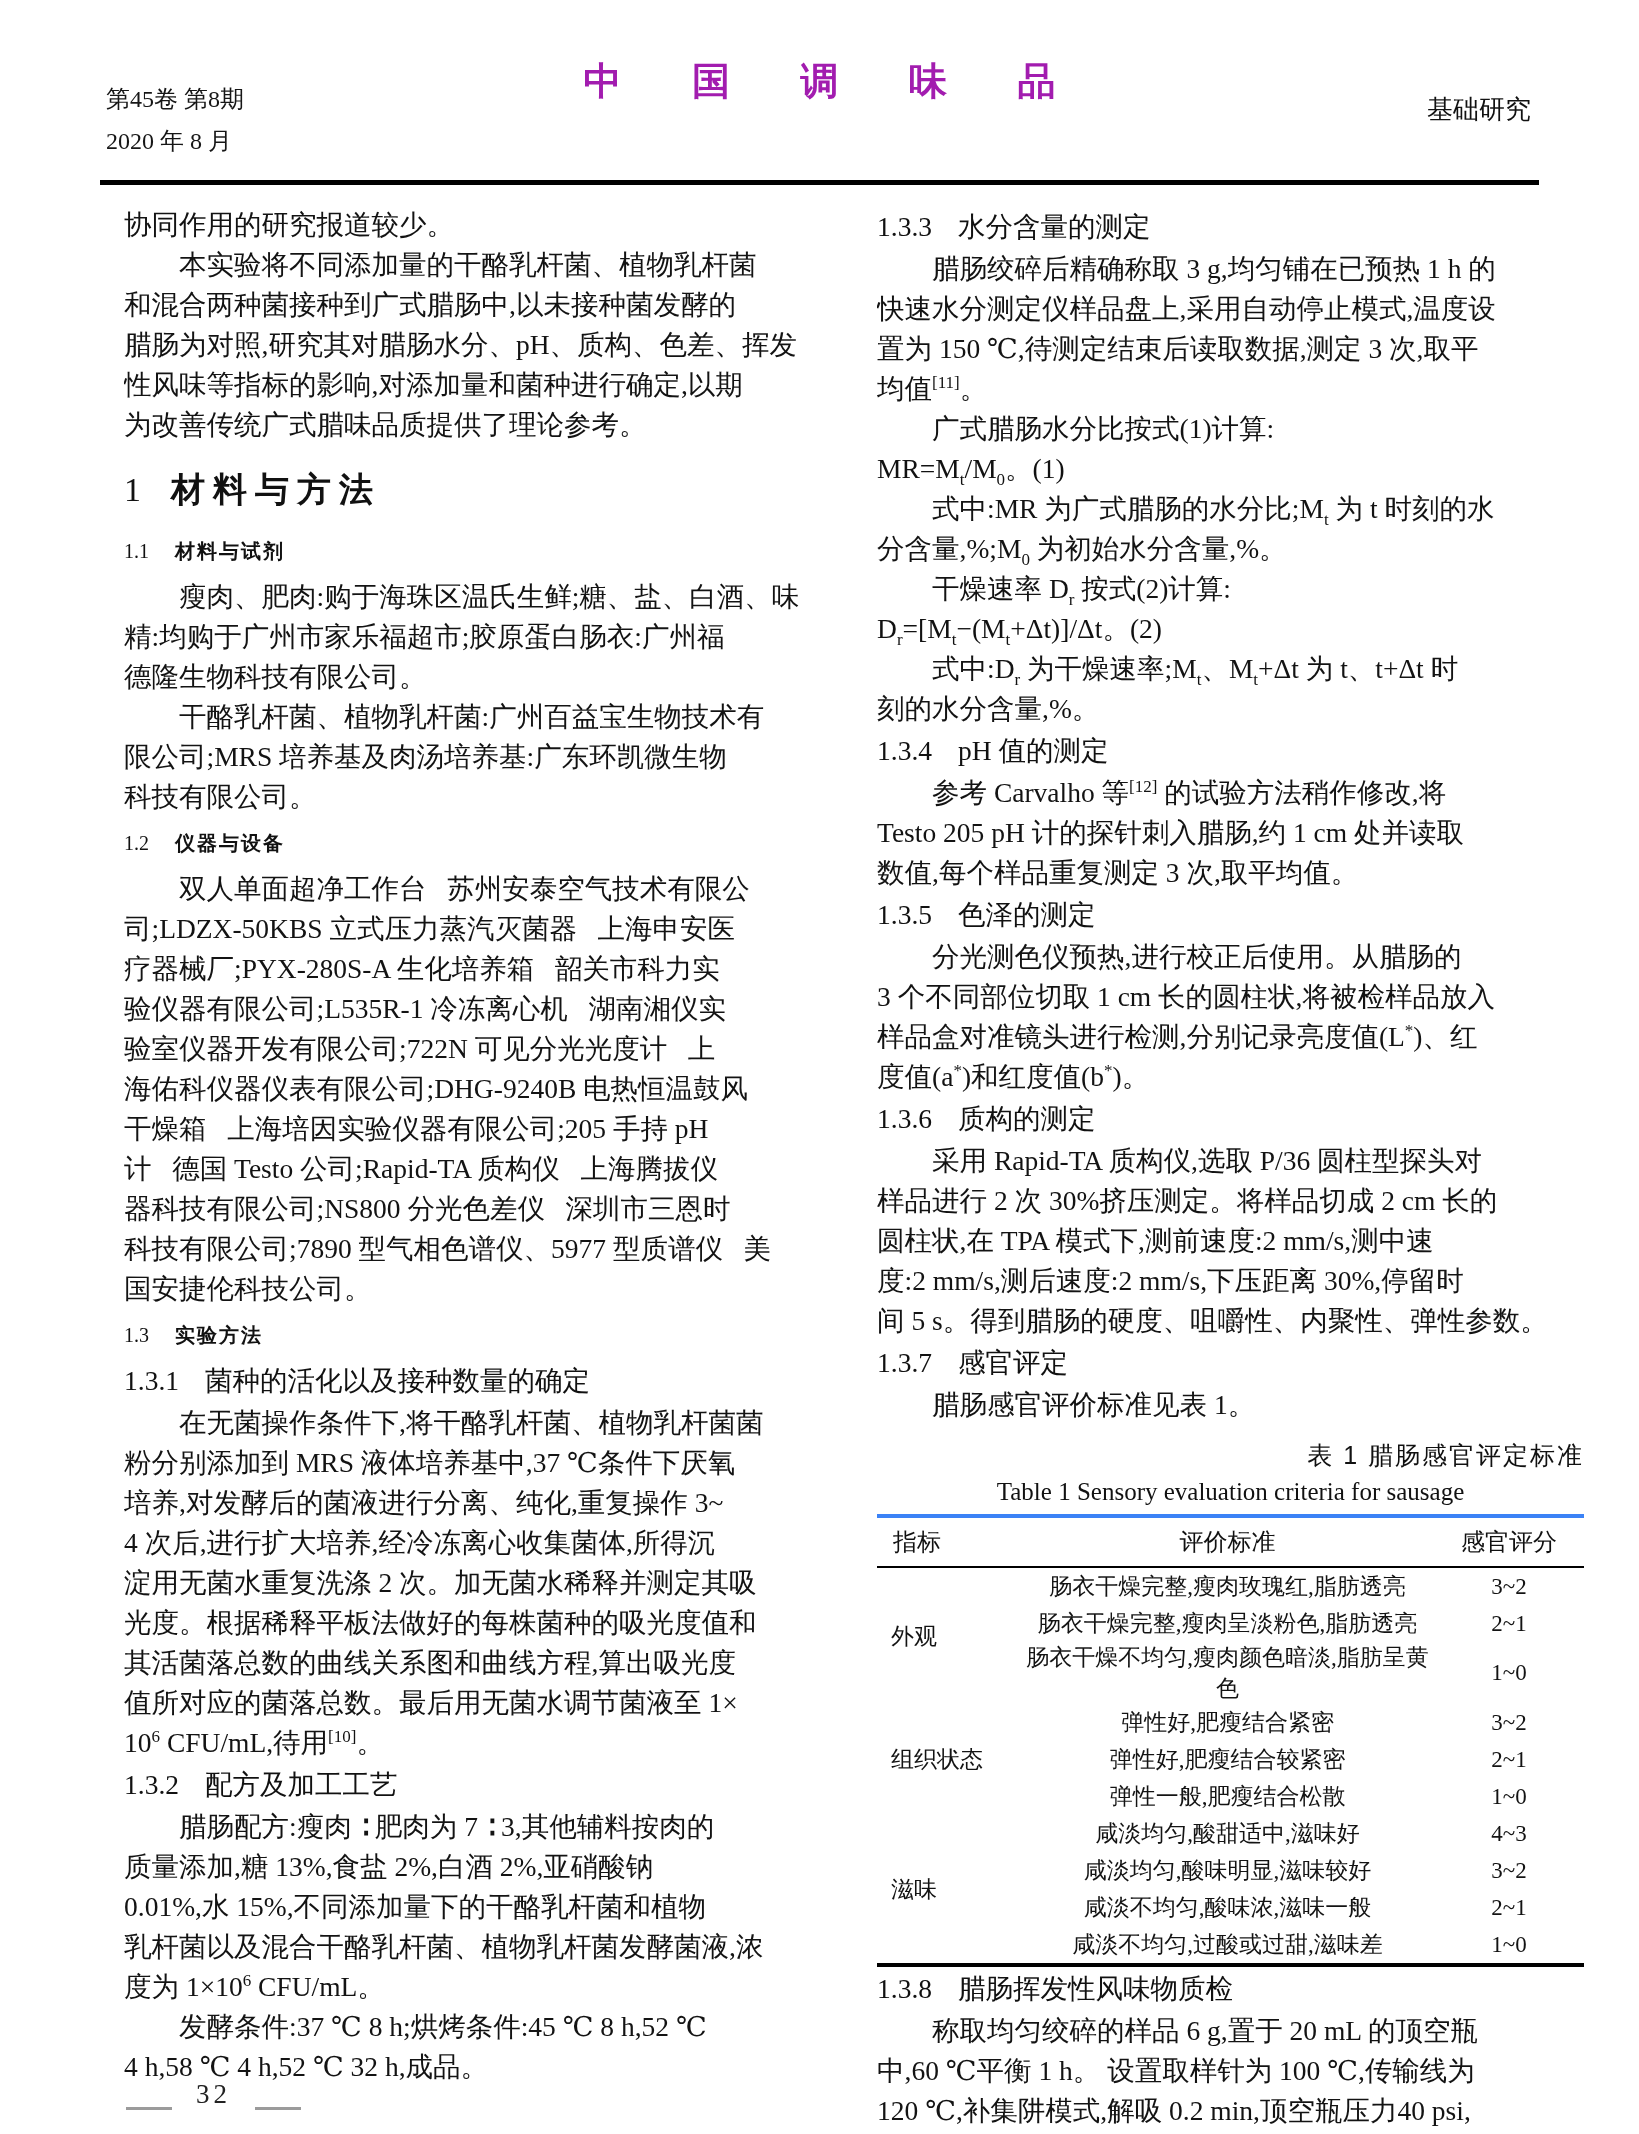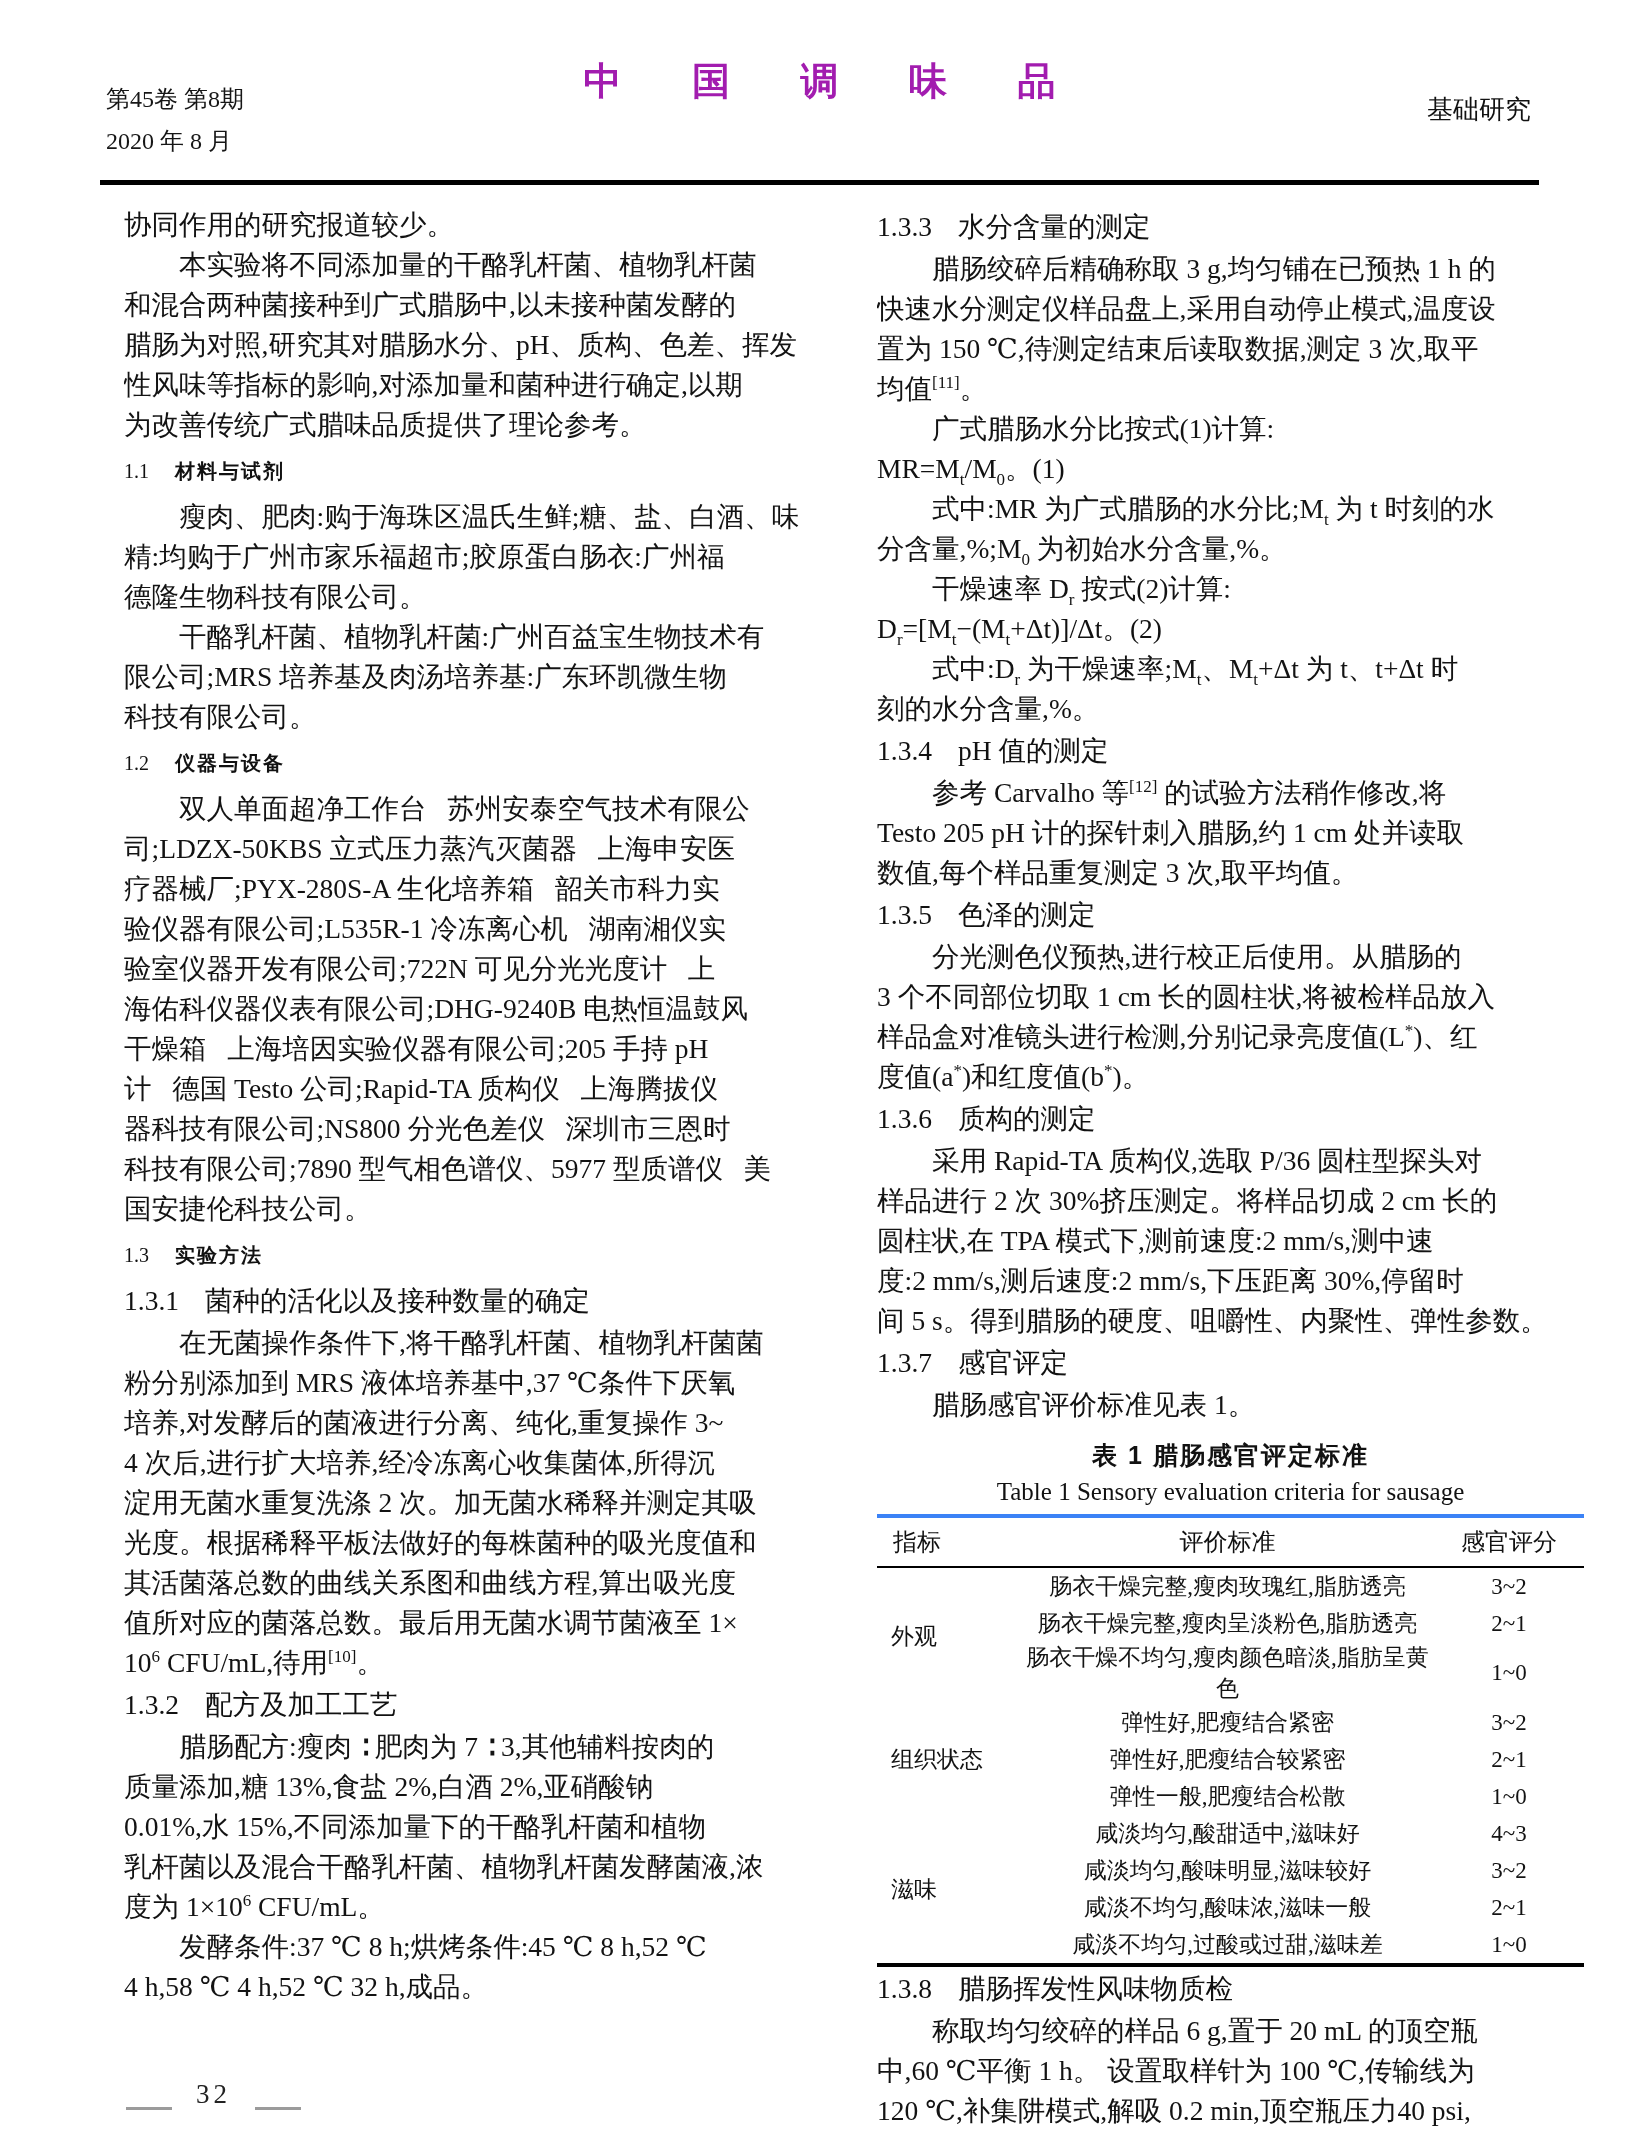--- a/index.html
+++ b/index.html
@@ -33,21 +33,21 @@
   .h1 .hnum{margin-right:30px;}
   .h1 .htitle{font-family:"Liberation Sans","DejaVu Sans",sans-serif;font-weight:bold;letter-spacing:8px;}
   .h2{margin:5px 0;font-size:20px;line-height:42px;}
   .h2 .hnum{margin-right:26px;}
   .h2 .htitle{font-family:"Liberation Sans","DejaVu Sans",sans-serif;font-weight:bold;letter-spacing:2px;}
   .h3{margin:2px 0;font-size:27.5px;line-height:40px;}
   .h3 .hnum{margin-right:26px;}
   .eq{display:flex;justify-content:flex-start;font-size:27.5px;line-height:40px;}
   sup,sub{font-size:0.62em;line-height:0;}
   
-  .tbl-title-cn{text-align:center;font-size:25px;font-weight:bold;margin:14px 0 6px 0;
+  .tbl-title-cn{text-align:right;font-size:25px;font-weight:normal;margin:14px 0 6px 0;
                 font-family:"Liberation Sans","DejaVu Sans",sans-serif;letter-spacing:2px;}
   .tbl-title-en{text-align:center;font-size:25px;margin:0 0 8px 0;}
   table.sens{width:100%;border-collapse:collapse;border-top:4px solid #3b82f6;border-bottom:4px solid #000;}
   table.sens thead tr{border-bottom:2px solid #000;}
   table.sens th{font-weight:normal;font-size:24px;height:48px;padding:0;}
   table.sens th.h-ind{text-align:left;padding-left:16px;width:128px;}
   table.sens th.h-score{width:150px;text-align:center;}
   table.sens td{font-size:23px;height:37px;padding:0;text-align:center;vertical-align:middle;color:#131313;}
   table.sens td.group{text-align:left;padding-left:14px;font-size:23px;}
   
@@ -74,20 +74,21 @@
   <div class="rule"></div>
 
   <div class="cols">
     <div class="col" id="left-col">
         <p class="para">协同作用的研究报道较少。</p>
         <p class="para indent">本实验将不同添加量的干酪乳杆菌、植物乳杆菌
 和混合两种菌接种到广式腊肠中,以未接种菌发酵的
 腊肠为对照,研究其对腊肠水分、pH、质构、色差、挥发
 性风味等指标的影响,对添加量和菌种进行确定,以期
 为改善传统广式腊味品质提供了理论参考。</p>
+        <div class="h1"><span class="hnum">1</span><span class="htitle">材料与方法</span></div>
         <div class="h2"><span class="hnum">1.1</span><span class="htitle">材料与试剂</span></div>
         <p class="para indent">瘦肉、肥肉:购于海珠区温氏生鲜;糖、盐、白酒、味
 精:均购于广州市家乐福超市;胶原蛋白肠衣:广州福
 德隆生物科技有限公司。</p>
         <p class="para indent">干酪乳杆菌、植物乳杆菌:广州百益宝生物技术有
 限公司;MRS 培养基及肉汤培养基:广东环凯微生物
 科技有限公司。</p>
         <div class="h2"><span class="hnum">1.2</span><span class="htitle">仪器与设备</span></div>
         <p class="para indent">双人单面超净工作台   苏州安泰空气技术有限公
 司;LDZX-50KBS 立式压力蒸汽灭菌器   上海申安医

